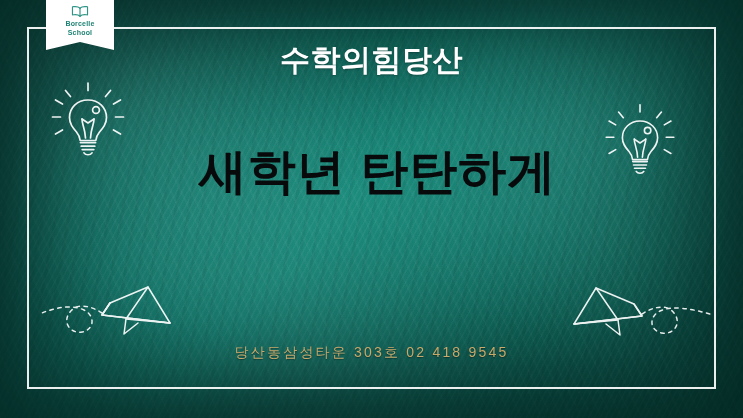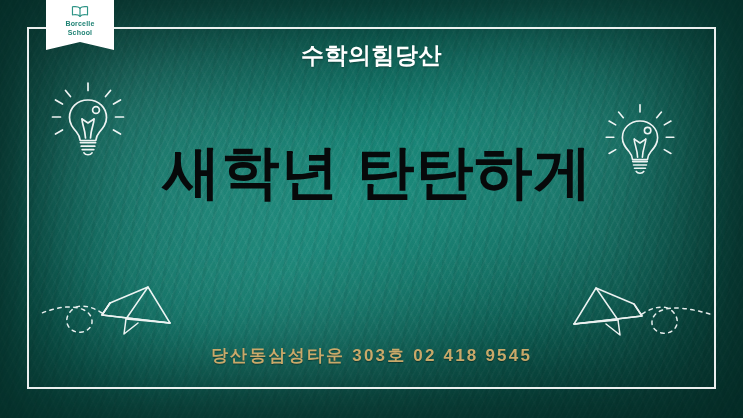--- a/index.html
+++ b/index.html
@@ -60,35 +60,34 @@
   }
   .ribbon .book{width:18px;height:13px;display:block;margin-bottom:2px;}
   .ribbon .ln{
     font-size:7px;font-weight:bold;color:#1f8274;letter-spacing:.2px;
     line-height:8.5px;text-align:center;
   }
 
   
   .subtitle{
     position:absolute;left:0;right:0;top:40px;text-align:center;
-    color:#ffffff;font-weight:bold;font-size:23px;letter-spacing:.5px;
+    color:#ffffff;font-weight:bold;font-size:30px;letter-spacing:.5px;
     text-shadow:0 1px 2px rgba(0,0,0,.28);
   }
   .headline{
     position:absolute;left:0;right:0;top:128px;text-align:center;
-    color:#07090a;font-weight:bold;font-size:58px;line-height:88px;
+    color:#07090a;font-weight:bold;font-size:48px;line-height:88px;
     letter-spacing:1px;
     padding-left:12px;
   }
   .headline .l2{display:block;}
   .address{
     position:absolute;left:0;right:0;top:344px;text-align:center;
-    color:#c9a96a;font-size:17px;letter-spacing:2.2px;
+    color:#c9a96a;font-size:14px;letter-spacing:2.2px;
     text-shadow:0 1px 1px rgba(0,0,0,.35);
-    font-weight:bold;
   }
 
   
   .doodle{position:absolute;pointer-events:none;}
   .bulb-l{left:46px;top:80px;width:84px;height:84px;}
   .bulb-r{left:600px;top:102px;width:80px;height:80px;}
   .plane-l{left:40px;top:278px;width:148px;height:72px;}
   .plane-r{left:556px;top:278px;width:156px;height:74px;}
 </style>
 </head>

